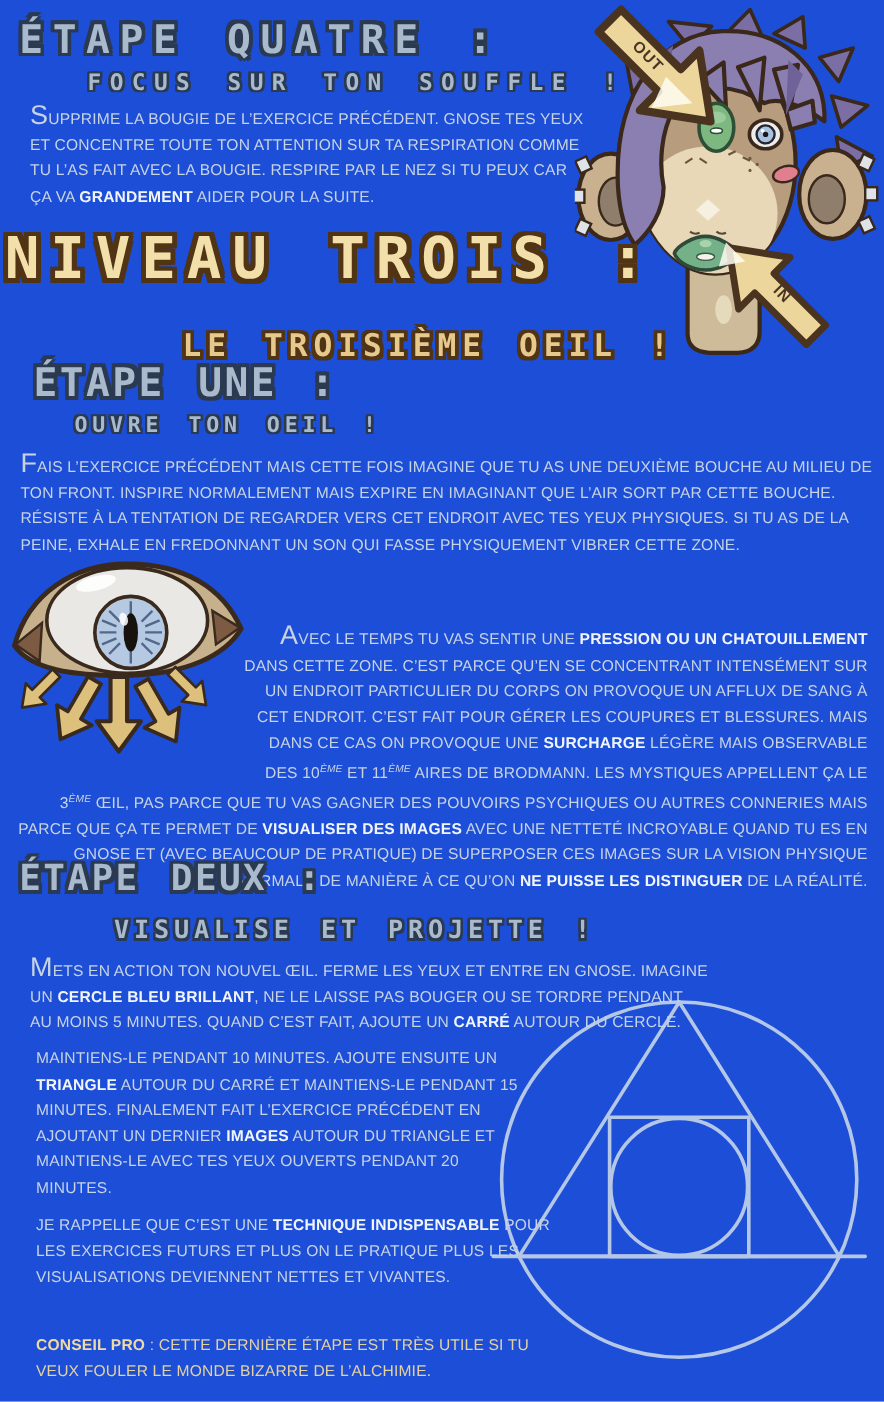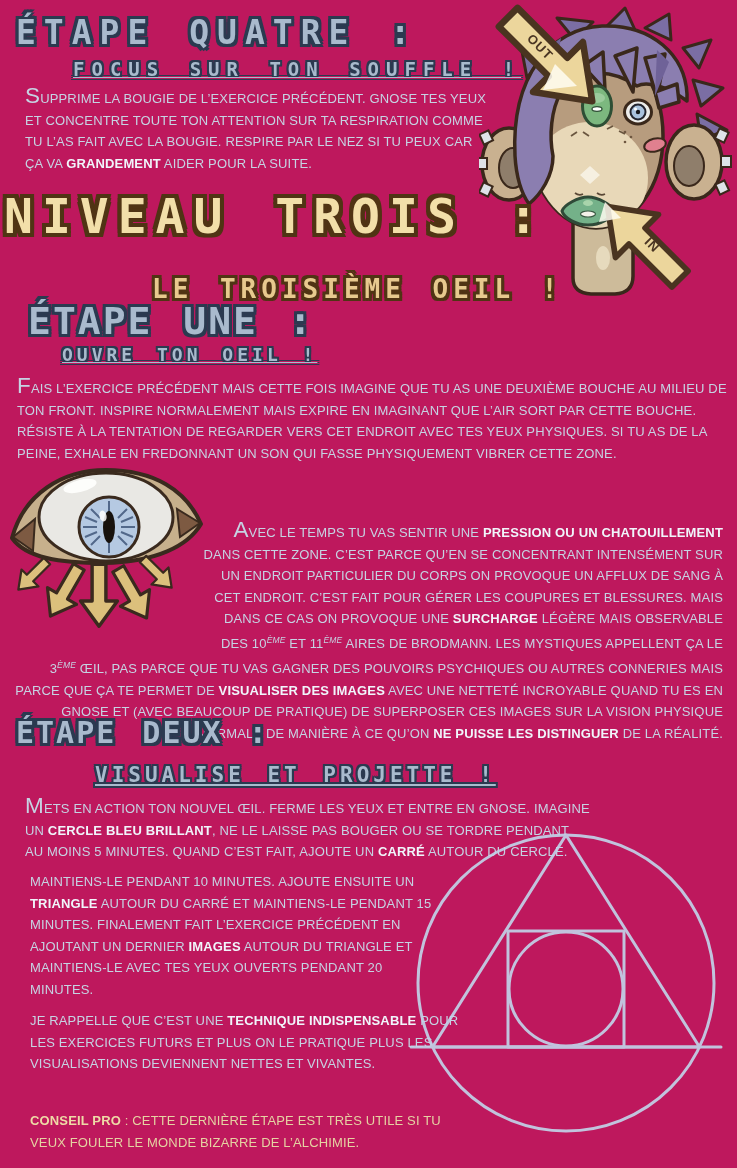--- a/index.html
+++ b/index.html
@@ -1,43 +1,43 @@
 <!DOCTYPE html>
 <html><head>
 <meta charset="utf-8">
 <style>
   html,body{margin:0;padding:0;}
   #page{
     position:relative;
     width:737px;height:1168px;
-    background:#be185d;
+    background:#1d4ed8;
     overflow:hidden;
     font-family:"Liberation Sans",sans-serif;
   }
   
   .px{
     position:absolute;
     font-family:"DejaVu Sans Mono",monospace;
     font-weight:bold;
     white-space:nowrap;
     word-spacing:6px;
     line-height:1;
   }
-  .o2{text-shadow:2px 0 var(--oc),-2px 0 var(--oc),0 2px var(--oc),0 -2px var(--oc),2px 2px var(--oc),-2px -2px var(--oc),2px -2px var(--oc),-2px 2px var(--oc);text-decoration:underline;}
+  .o2{text-shadow:2px 0 var(--oc),-2px 0 var(--oc),0 2px var(--oc),0 -2px var(--oc),2px 2px var(--oc),-2px -2px var(--oc),2px -2px var(--oc),-2px 2px var(--oc);}
   .o3{text-shadow:3px 0 var(--oc),-3px 0 var(--oc),0 3px var(--oc),0 -3px var(--oc),3px 3px var(--oc),-3px -3px var(--oc),3px -3px var(--oc),-3px 3px var(--oc);}
   .o4{text-shadow:4px 0 var(--oc),-4px 0 var(--oc),0 4px var(--oc),0 -4px var(--oc),4px 4px var(--oc),-4px -4px var(--oc),4px -4px var(--oc),-4px 4px var(--oc);}
   .h-blue{color:#a9bacd;--oc:#2b3a50;}
   .h-cream{color:#f2dfa9;--oc:#503414;}
   .h-tan{color:#e7c98e;--oc:#503414;}
 
   #step4-title{left:16px;top:16px;font-size:33px;letter-spacing:8px;}
   #step4-sub{left:73px;top:60px;font-size:19px;letter-spacing:7px;}
   #niveau-title{left:4px;top:192px;font-size:48px;letter-spacing:9px;}
   #niveau-sub{left:152px;top:256px;font-size:26px;letter-spacing:5px;margin-top:20px;}
-  #step1-title{left:28px;top:302px;font-size:38px;letter-spacing:2px;}
+  #step1-title{left:28px;top:302px;font-size:33px;letter-spacing:2px;}
   #step1-sub{left:62px;top:346px;font-size:18px;letter-spacing:4px;}
   #step2-title{left:16px;top:718px;font-size:30px;letter-spacing:2px;}
   #step2-sub{left:95px;top:765px;font-size:21px;letter-spacing:4px;}
 
   
   .para{
     position:absolute;
     color:#c6d3e3;
     font-size:13px;
     line-height:21.5px;

